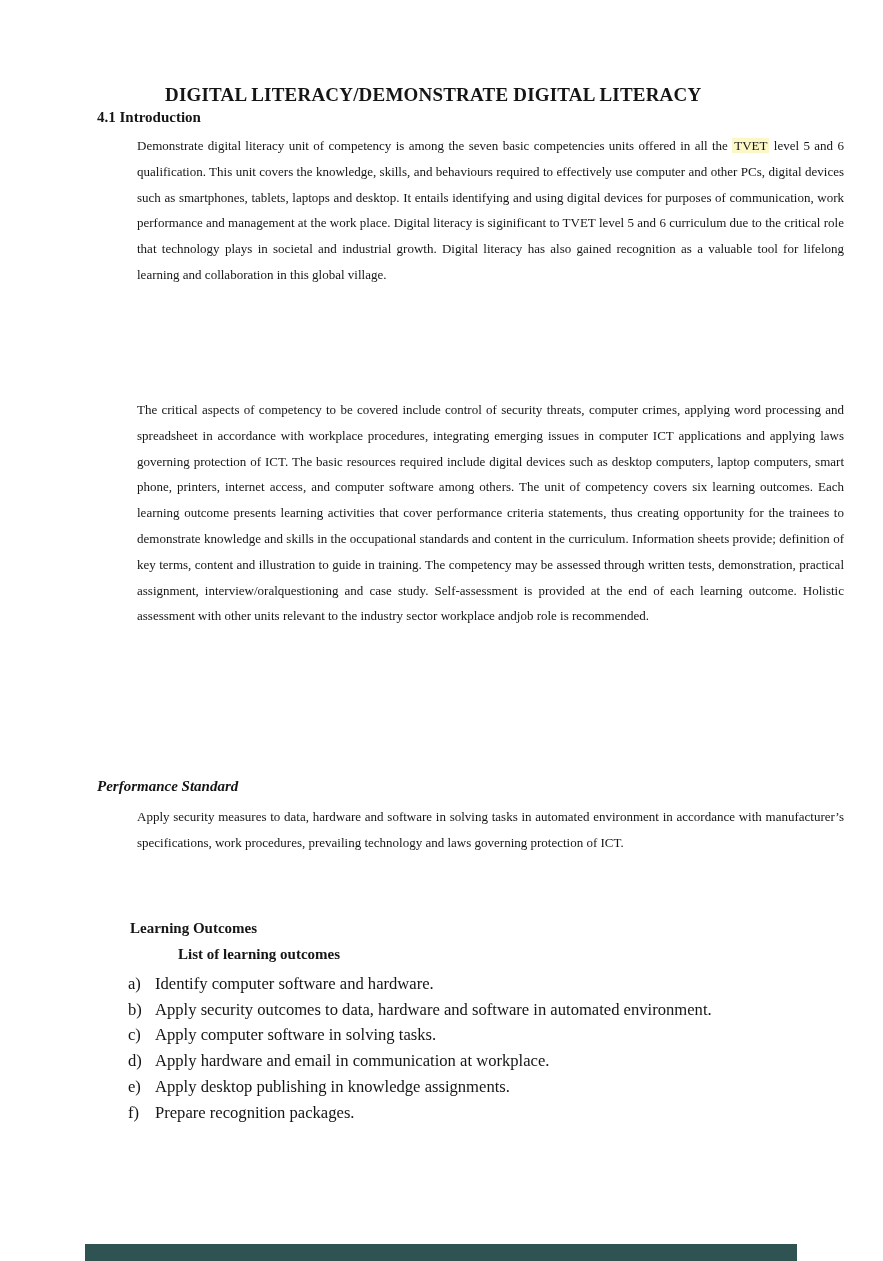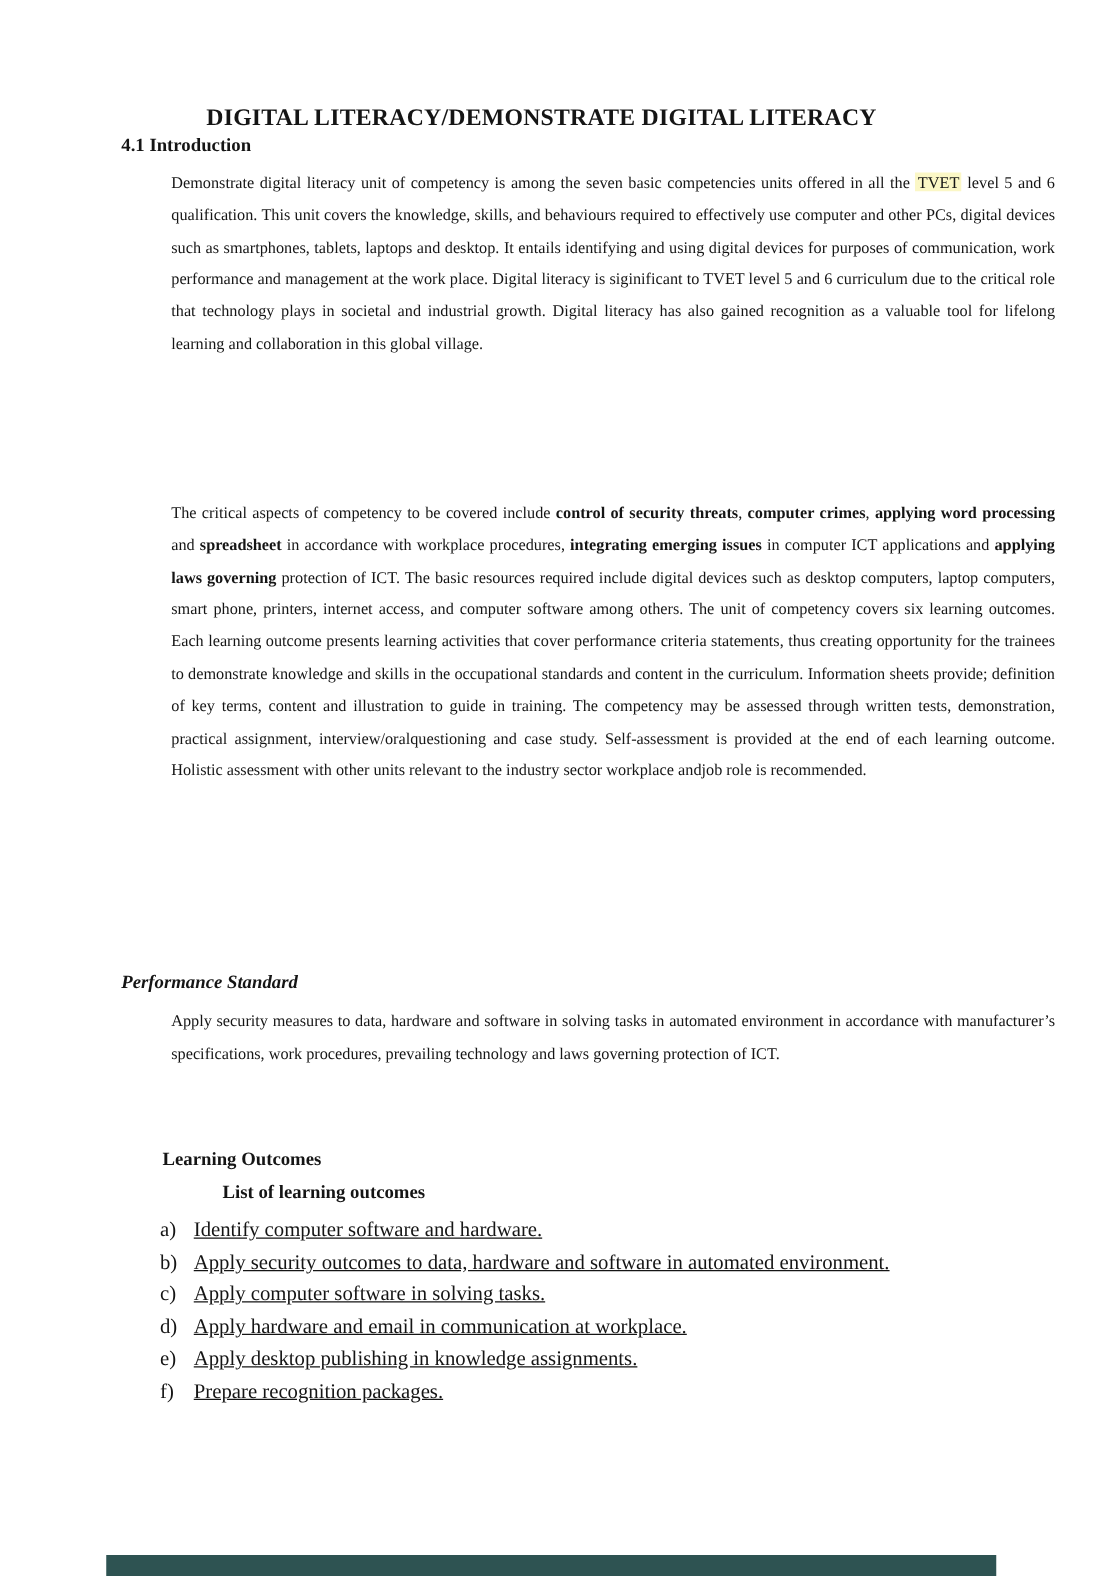--- a/index.html
+++ b/index.html
@@ -36,23 +36,23 @@
   .p-intro { top: 133px; }
   .p-critical { top: 397px; }
   .h-intro { top: 109px; }
   .h-perf { top: 778px; font-style: italic; }
   .p-perf { top: 804px; }
   .h-lo { left: 130px; top: 920px; }
   .h-lol { left: 142px; top: 946px; margin-left: 36px; }
   .lo-list { left: 128px; top: 971px; width: 682px; }
   .lo-item { display: flex; line-height: 25.7px; font-size: 16.6px; }
   .lo-label { flex: 0 0 27px; }
-  .lo-text { flex: 1; text-decoration: underline; }
+  .lo-text { flex: 1; }
   .hl { padding: 0 2px; }
-  b { font-weight: bold; }
+  b { font-weight: normal; }
   .bottom-bar {
     left: 85px; top: 1244px; width: 712px; height: 17px;
   }
 </style>
 </head>
 <body style="color: rgb(21, 21, 21);">
 
 <div class="abs doc-title">DIGITAL LITERACY/DEMONSTRATE DIGITAL LITERACY</div>
 
 <div class="abs heading h-intro">4.1 Introduction</div>

